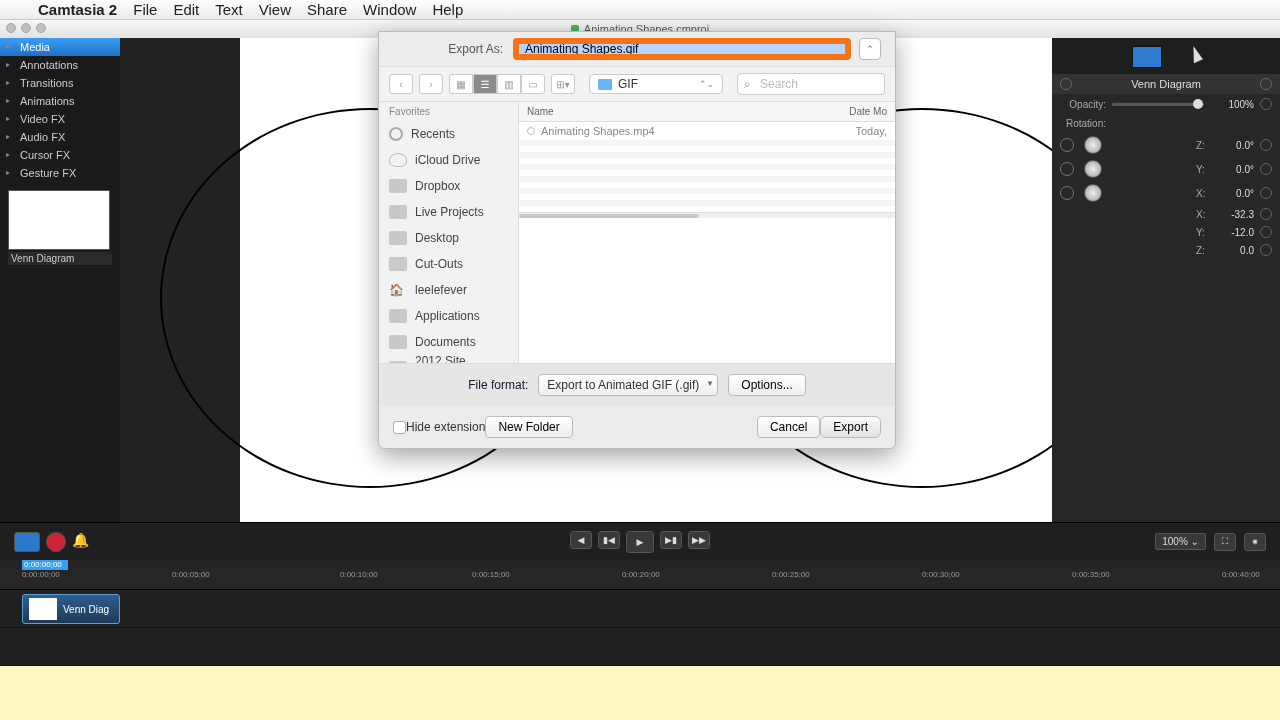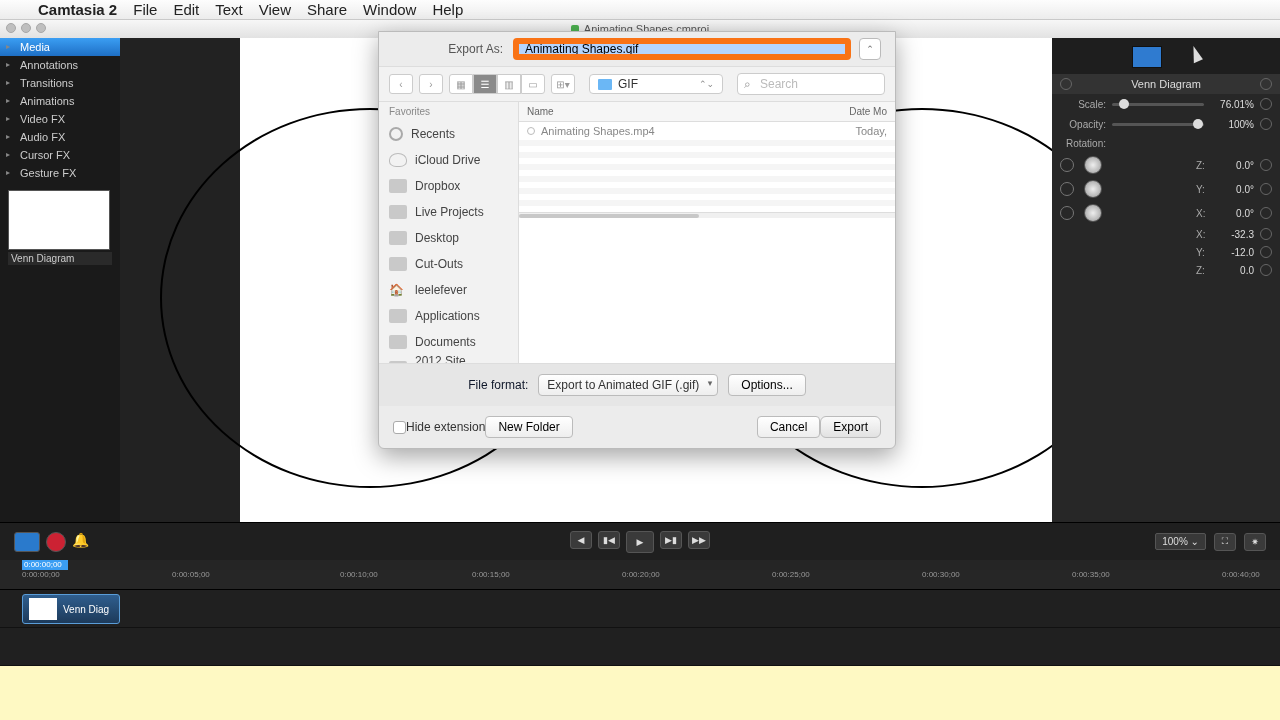--- a/index.html
+++ b/index.html
@@ -172,28 +172,20 @@
   <div class="pheader">
     <div class="box"></div>
     <div class="cursor"></div>
   </div>
   <div class="ptitle">
     <span class="reset"></span>
     <span>Venn Diagram</span>
     <span class="reset"></span>
   </div>
   <div class="prow">
-    <div class="plabel">Scale:</div>
-    <div class="slider">
-        <div class="knob" style="left:8%"></div>
-      </div>
-    <div class="pval">76.01%</div>
-    <span class="reset"></span>
-  </div>
-  <div class="prow">
     <div class="plabel">Opacity:</div>
     <div class="slider">
         <div class="knob" style="left:88%"></div>
       </div>
     <div class="pval">100%</div>
     <span class="reset"></span>
   </div>
   <div class="prow">
       <div class="plabel">Rotation:</div>
     </div>

